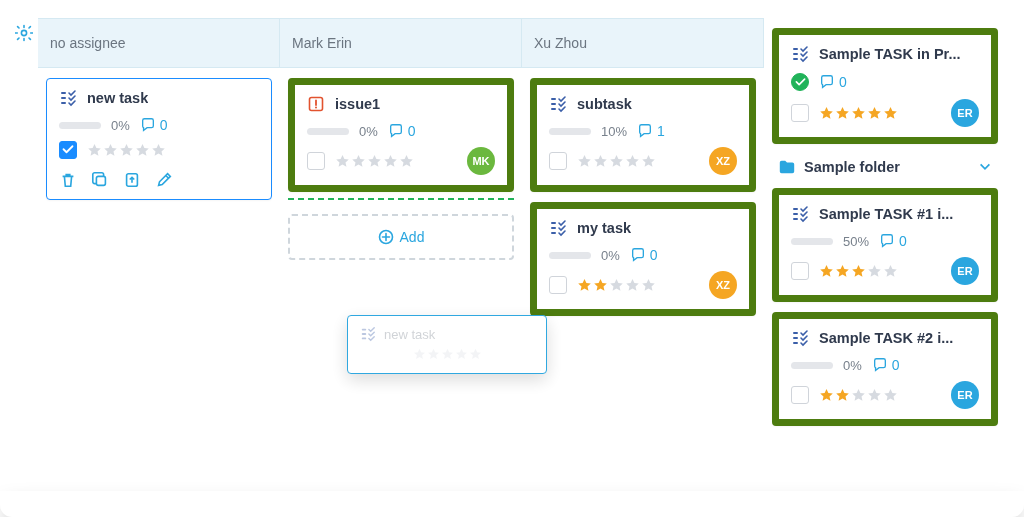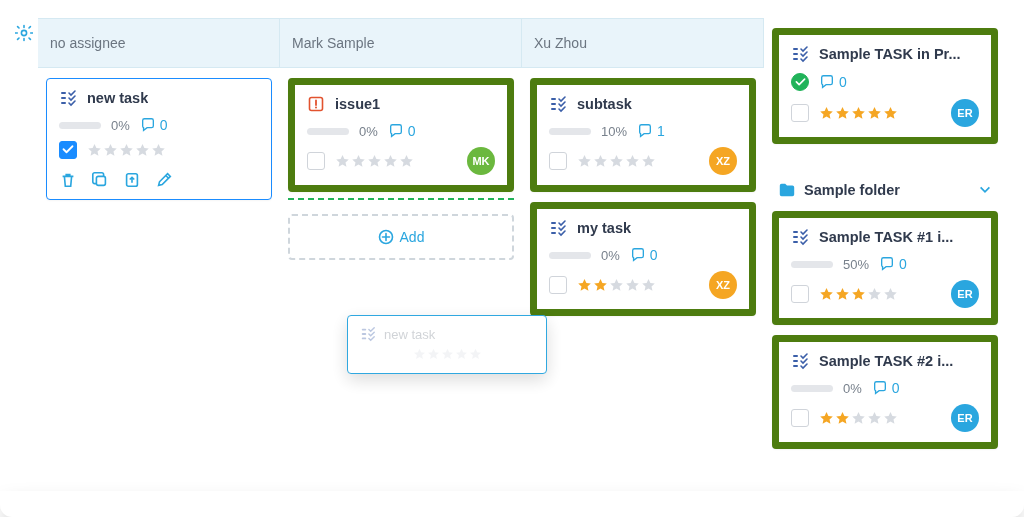--- a/index.html
+++ b/index.html
@@ -35,21 +35,21 @@
 .star-full { fill: #f5a623; }
 .avatar { width: 28px; height: 28px; border-radius: 50%; display: inline-flex; align-items: center; justify-content: center; font-size: 11px; font-weight: 700; color: #fff; margin-left: auto; flex-shrink:0; }
 
 .card-actions { display: flex; gap: 14px; margin-top: 10px; padding-top: 2px; }
 .card-actions svg { width: 18px; height: 18px; stroke: #2aa6df; fill:none; stroke-width:1.8; cursor:pointer; }
 
 .drop-zone { border: 2px dashed #cfd6dc; border-radius: 4px; height: 46px; display:flex; align-items:center; justify-content:center; color:#2aa6df; font-size:14px; gap:6px; cursor:pointer; }
 .drop-zone svg { width:16px; height:16px; stroke:#2aa6df; }
 .drag-divider { border-top: 2px dashed #21b35a; margin: -4px 0 4px; }
 
-.folder-row { display:flex; align-items:center; gap:8px; padding: 4px 6px 2px; cursor:pointer;margin-top:23px; }
+.folder-row { display:flex; align-items:center; gap:8px; padding: 4px 6px 2px; cursor:pointer; }
 .folder-row svg.folder-ic { width:18px; height:18px; fill:#2aa6df; }
 .folder-row .folder-name { font-size:14.5px; font-weight:600; color:#303a4d; flex:1; white-space:nowrap; overflow:hidden; text-overflow:ellipsis; }
 .folder-row svg.chev { width:14px; height:14px; stroke:#2aa6df; stroke-width:2; fill:none; }
 
 .ghost { position: absolute; left: 347px; top: 315px; width: 200px; background:#fff; border:1px solid #2aa6df; border-radius:4px; padding:10px 12px 12px; box-shadow:0 6px 18px rgba(0,0,0,0.15); opacity:0.97; }
 .ghost-title-row { display:flex; align-items:center; gap:8px; opacity:0.35; }
 .ghost-title-row svg { width:16px; height:16px; }
 .ghost-title { font-size:13px; color:#78818c; }
 .ghost-msg { font-size:13.5px; color:#303a4d; text-align:center; margin-top:10px; line-height:1.35; }
 .ghost-stars { display:flex; justify-content:center; gap:1px; margin-top:6px; opacity:0.28; }
@@ -159,21 +159,21 @@
             </svg>
           <svg viewBox="0 0 20 20">
               <path d="M4 16l1-4 9-9 3 3-9 9-4 1zM12 5l3 3"></path>
             </svg>
         </div>
       </div>
     </div>
   </div>
 
   <div class="column">
-    <div class="col-header">Mark Sample</div>
+    <div class="col-header">Mark Erin</div>
     <div class="col-body">
       <div class="card">
         <div class="card-title-row">
           <svg viewBox="0 0 18 18">
               <use href="#ic-issue"></use>
             </svg>
           <span class="card-title">issue1</span>
         </div>
         <div class="card-meta">
           <span class="progress-bar"><span class="progress-fill" style="width:0%"></span></span>

